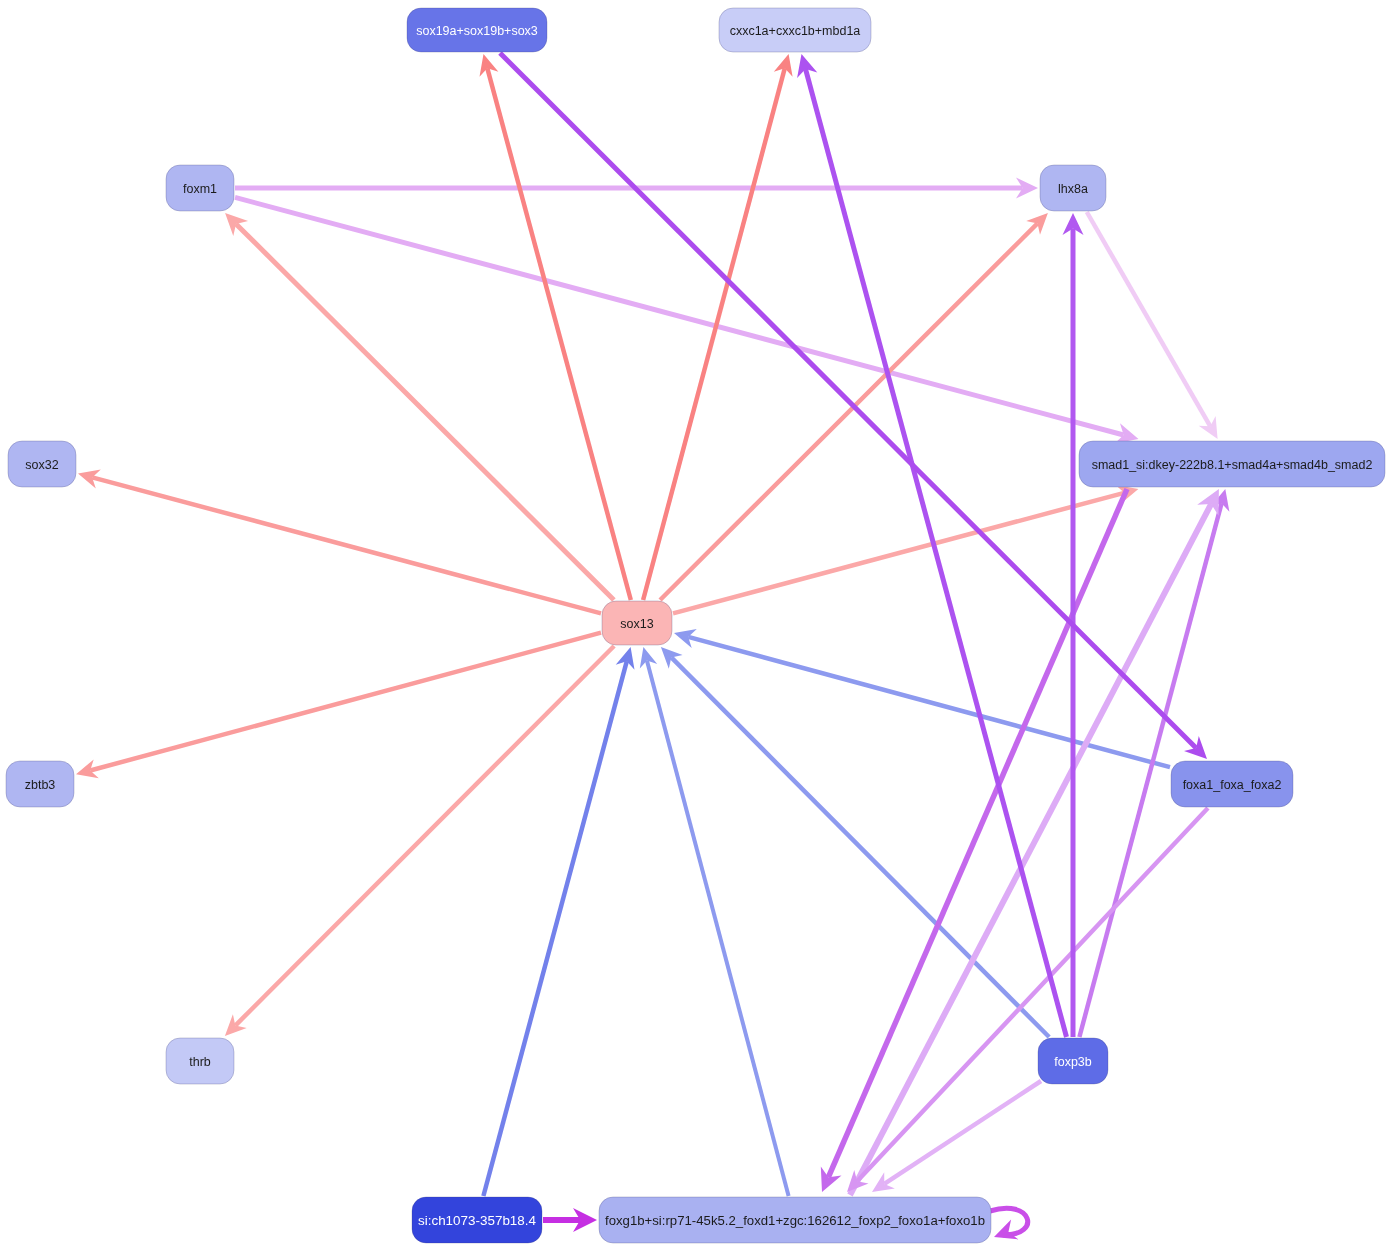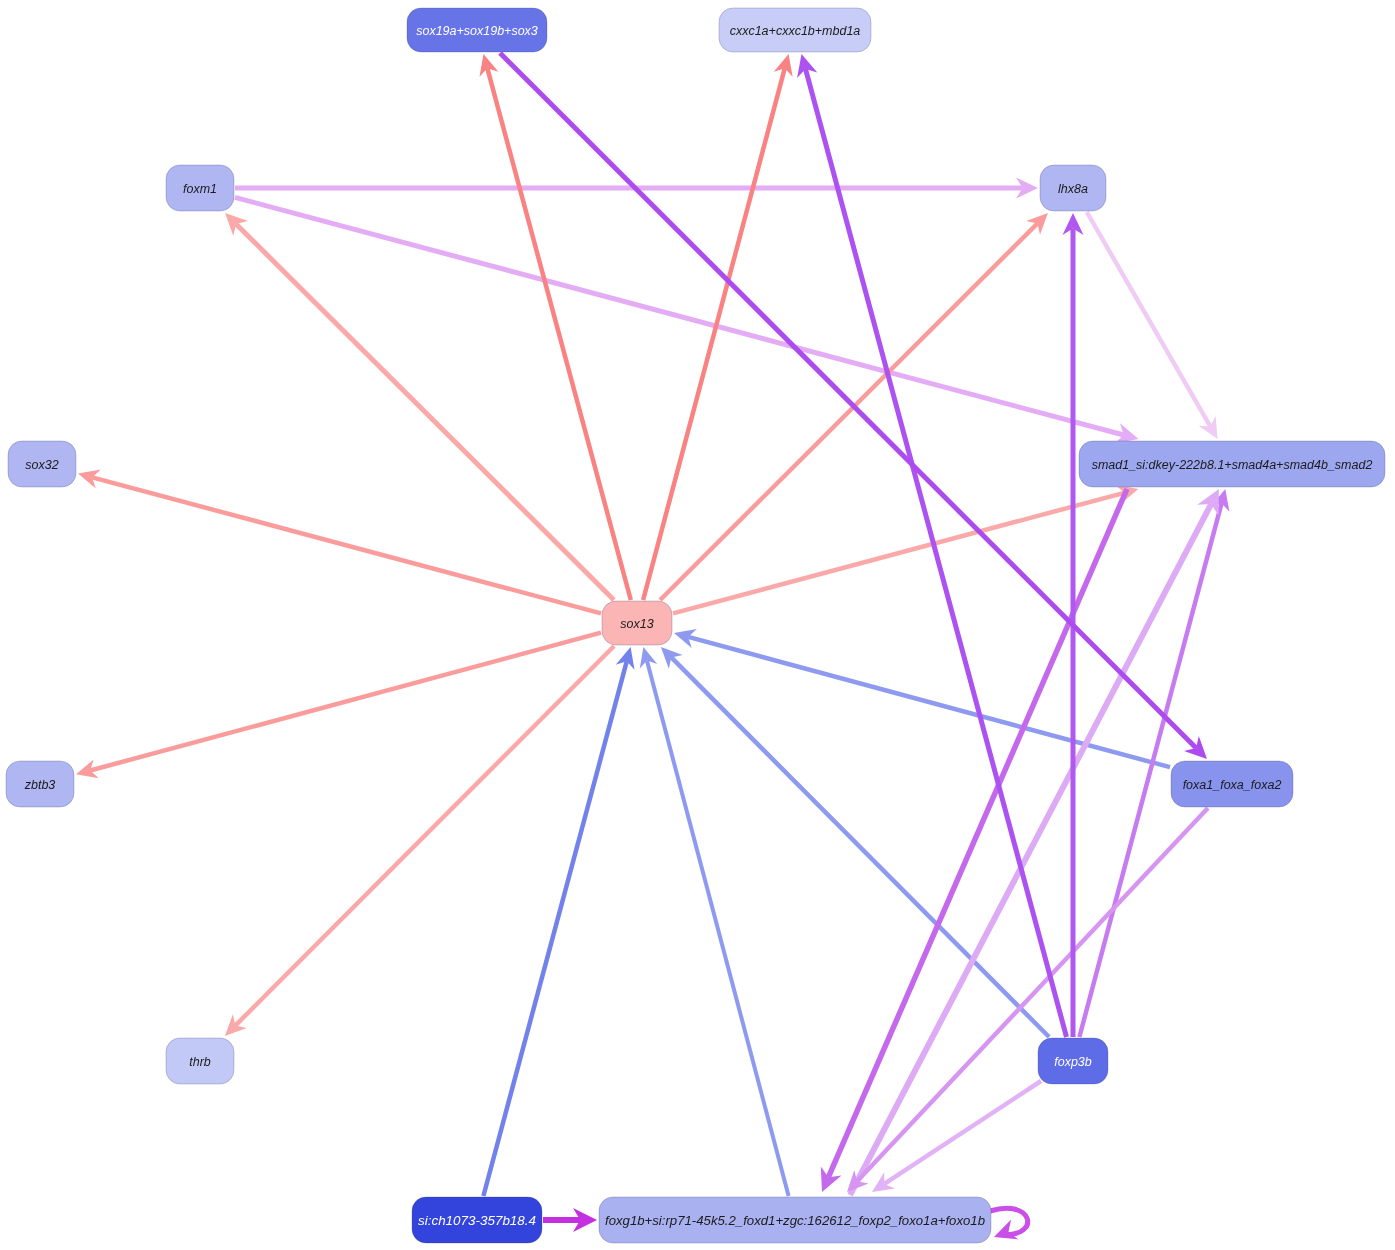--- a/index.html
+++ b/index.html
@@ -1,16 +1,16 @@
 <!DOCTYPE html>
 <html><head>
 <meta charset="utf-8">
 <style>
   html,body{margin:0;padding:0;background:#ffffff;}
-  #canvas-wrap{position:relative;width:1395px;height:1250px;background:#ffffff;overflow:hidden;font-style:italic;}
+  #canvas-wrap{position:relative;width:1395px;height:1250px;background:#ffffff;overflow:hidden;}
   svg{display:block;}
   .node-label{font-family:"Liberation Sans",sans-serif;font-size:12.5px;}
 </style>
 </head>
 <body>
 
 <div id="canvas-wrap">
   <svg id="graph-svg" width="1395" height="1250" viewBox="0 0 1395 1250" style="background: rgb(255, 255, 255);">
       <g>
         <g>

